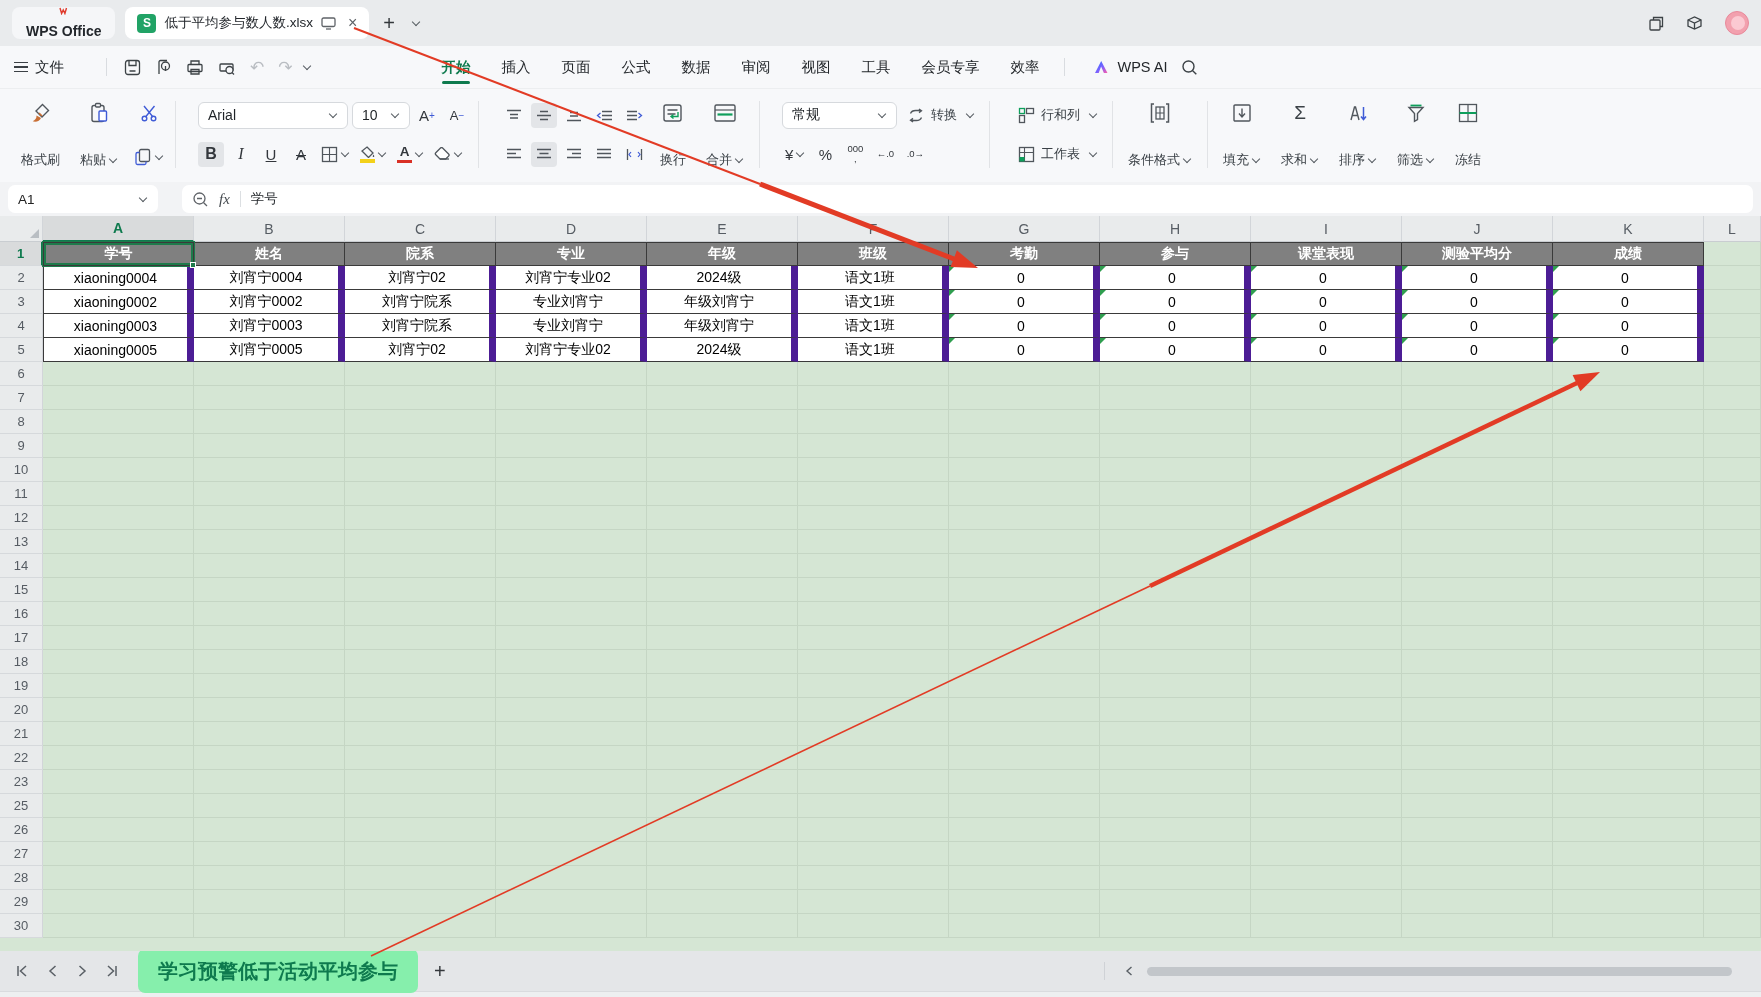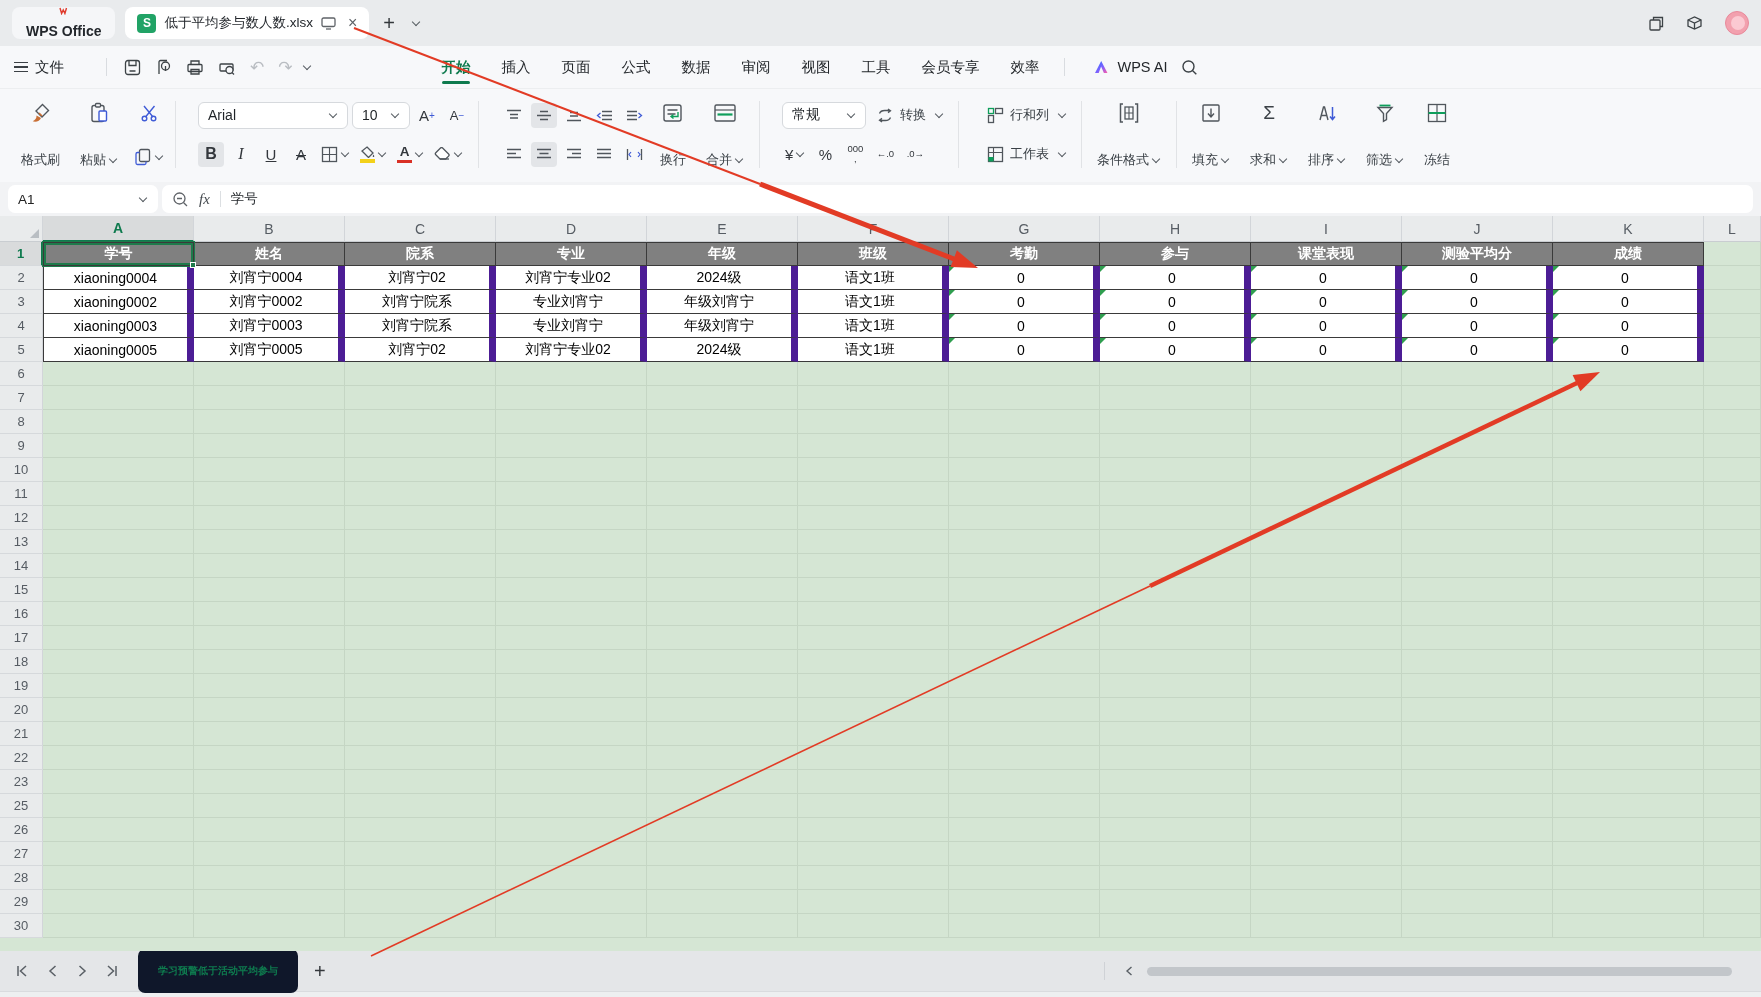--- a/index.html
+++ b/index.html
@@ -38,33 +38,33 @@
   .tgroup { display:flex; align-items:stretch; gap:6px; }
   .tbi-lg { display:flex; flex-direction:column; align-items:center; justify-content:space-between; padding:3px 7px; font-size:13px; color:#3a4046; }
   .tbi-lg .ticon { height:26px; display:flex; align-items:center; }
   .tlabel { display:flex; align-items:center; white-space:nowrap; }
   .grid2 { display:flex; flex-direction:column; justify-content:space-between;margin-left:14px; }
   .trow { display:flex; align-items:center; gap:4px; height:30px; }
   .minicol { display:flex; flex-direction:column; justify-content:space-between; }
   .sb { min-width:26px; height:25px; display:flex; align-items:center; justify-content:center; border-radius:4px; font-size:15px; color:#33373c; padding:0 3px; }
   .active-bg { background:#e3e5e8; }
   .select { background:#fff; border:1px solid #d6d9dd; border-radius:6px; height:27px; display:flex; align-items:center; justify-content:space-between; padding:0 9px; font-size:14px; color:#1f2327; }
-  .w140{width:150px;} .w56{width:58px;} .w92{width:84px;}
+  .w140{width:150px;} .w56{width:58px;} .w92{width:115px;}
   .tbi-sm { display:flex; align-items:center; gap:6px; font-size:13px; color:#3a4046; padding:0 6px; white-space:nowrap; }
   .bold-b { font-weight:800; font-size:16px; }
   .ital { font-style:italic; font-family:"Liberation Serif",serif; font-size:16px; }
   .und { text-decoration:underline; font-size:15px; }
   .strike { text-decoration:line-through; font-size:15px; }
   .colorbar { display:flex; flex-direction:column; align-items:center; line-height:1; }
   .colorbar b { font-size:13.5px; font-weight:700; }
   .bar { width:15px; height:3.5px; margin-top:1.5px; }
   .tinytxt { font-size:9.5px; color:#33373c; line-height:1.05; text-align:center; }
 
   
-  .fbar { height:34px; background:#f2f3f5; display:flex; align-items:center; padding:2px 8px; gap:4px; }
+  .fbar { height:34px; background:#f2f3f5; display:flex; align-items:center; padding:2px 8px; gap:24px; }
   .namebox { width:150px; height:28px; background:#fff; border-radius:7px; display:flex; align-items:center; justify-content:space-between; padding:0 10px; font-size:13.5px; color:#222; }
   .fxbox { flex:1; height:28px; background:#fff; border-radius:7px; display:flex; align-items:center; padding:0 10px; gap:10px; font-size:13.5px; }
   .fx { font-style:italic; font-family:"Liberation Serif",serif; font-size:15px; color:#44494e; }
   .fdiv { width:1px; height:16px; background:#dcdfe2; }
 
   
   .gridwrap { height:735px; overflow:hidden; background:#d5e6d4; position:relative; }
   .grid-row, .colhead-row { display:grid; grid-template-columns:43px repeat(11,151px) minmax(0,1fr); }
   .colhead-row { height:26px; }
   .grid-row { height:24px; }
@@ -79,21 +79,21 @@
   .cell.th { background:var(--hdrfill); color:#fff; font-weight:700; border-top:1px solid #3a3a3a; border-right:1px solid #3a3a3a; border-bottom:1px solid #3a3a3a; }
   .cell.td { background:#fff; color:#000; border-right:7px solid #4c1d95; border-bottom:1px solid #3a3a3a; }
   .cell.bl { border-left:1px solid #3a3a3a; }
   .cell.selcell { overflow:visible; z-index:2; box-shadow:inset 0 0 0 2px var(--sel), 0 0 0 1px var(--sel); }
   .fillhandle { position:absolute; right:-3px; bottom:-3px; width:6px; height:6px; background:var(--sel); border:1px solid #fff; z-index:3; }
   .tri { position:absolute; top:0; left:0; width:0; height:0; border-top:6px solid var(--errgreen); border-right:6px solid transparent; }
 
   
   .sheetbar { height:40px; background:#e4e6e8; display:flex; align-items:center; padding:0 10px; gap:6px; }
   .navbtn { display:flex; align-items:center; justify-content:center; width:24px; height:24px; }
-  .sheettab { height:44px; background:#0f172a; border-radius:7px; display:flex; align-items:center; padding:0 20px; font-size:10px; font-weight:700; color:var(--green); margin-left:8px; }
+  .sheettab { height:44px; background:#86efac; border-radius:7px; display:flex; align-items:center; padding:0 20px; font-size:20px; font-weight:700; color:var(--green); margin-left:8px; }
   .addsheet { font-size:20px; color:#33373b; padding:0 10px; }
   .sb-spacer { flex:1; }
   .sb-div { width:1px; height:18px; background:#cfd2d6; margin:0 6px; }
   .htrack { width:600px; height:10px; display:flex; align-items:center; margin-right:4px; }
   .hthumb { width:585px; height:9px; border-radius:5px; background:#c2c6ca; }
   .statusstrip { height:6px; background:#edeff0; border-top:1px solid #d9dbde; }
 
   
   .overlay { position:absolute; inset:0; z-index:50; pointer-events:none; }
 

